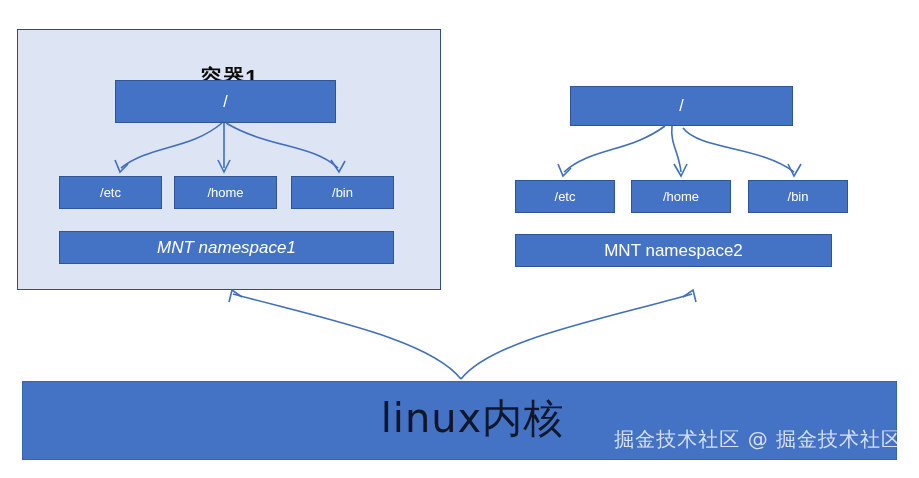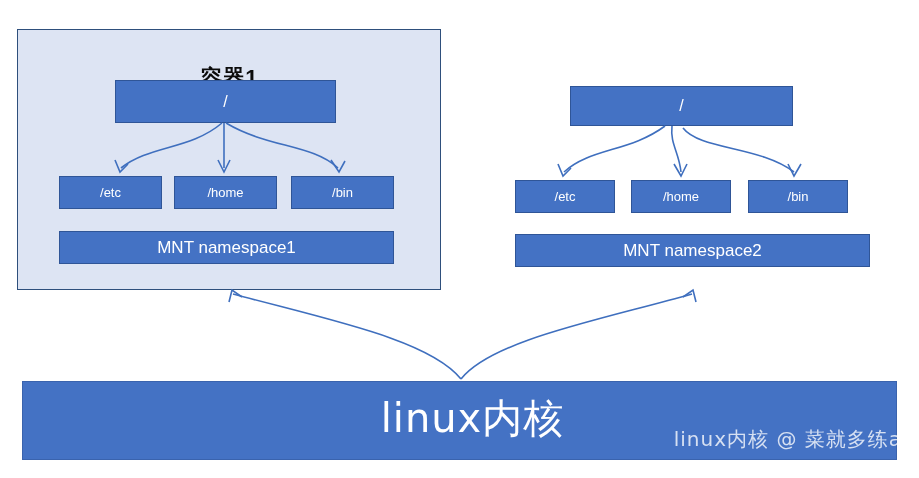--- a/index.html
+++ b/index.html
@@ -58,49 +58,49 @@
     white-space: nowrap;
   }
   .bbox.root { font-size: 16px; }
   .bbox.ns   { font-size: 17px; }
 
   
   #c1-root  { left: 115px; top: 80px;  width: 221px; height: 43px; }
   #c1-etc   { left: 59px;  top: 176px; width: 103px; height: 33px; }
   #c1-home  { left: 174px; top: 176px; width: 103px; height: 33px; }
   #c1-bin   { left: 291px; top: 176px; width: 103px; height: 33px; }
-  #c1-ns    { left: 59px;  top: 231px; width: 335px; height: 33px; }
+  #c1-ns    { left: 59px;  top: 231px; width: 335px; height: 33px; font-style: italic; }
 
   
   #c2-root  { left: 570px; top: 86px;  width: 223px; height: 40px; }
   #c2-etc   { left: 515px; top: 180px; width: 100px; height: 33px; }
   #c2-home  { left: 631px; top: 180px; width: 100px; height: 33px; }
   #c2-bin   { left: 748px; top: 180px; width: 100px; height: 33px; }
-  #c2-ns    { left: 515px; top: 234px; width: 355px; height: 33px; }
+  #c2-ns    { left: 515px; top: 234px; width: 317px; height: 33px; }
 
   
   #kernel-bar {
     position: absolute;
     left: 22px;
     top: 381px;
     width: 875px;
     height: 79px;
     background: #4472c4;
     border: 1px solid #3a63ad;
     box-sizing: border-box;
   }
   #kernel-label {
     position: absolute;
     left: 0; top: 0;
     width: 875px;
     height: 79px;
     display: flex;
     align-items: center;
     justify-content: center;
-    color: #ffffff;
+    color: #0f172a;
     font-size: 40px;
     font-family: "DejaVu Sans", "Liberation Sans", sans-serif;
     letter-spacing: 1px;
     padding-bottom: 6px;
     box-sizing: border-box;
     padding-left: 24px;
   }
   #watermark {
     position: absolute;
     right: -6px;
@@ -156,21 +156,21 @@
   <div class="bbox" id="c2-etc">/etc</div>
 
   <div class="bbox" id="c2-home">/home</div>
 
   <div class="bbox" id="c2-bin">/bin</div>
 
   <div class="bbox ns" id="c2-ns">MNT namespace2</div>
 
   <div id="kernel-bar">
     <div id="kernel-label">linux内核</div>
-    <div id="watermark">linux内核 @ 菜就多练a</div>
+    <div id="watermark">掘金技术社区 @ 掘金技术社区</div>
   </div>
 
   <svg id="arrows" viewBox="0 0 919 478">
 
     <g>
       <path class="arrow-path" d="M 222 123 C 190 150 150 145 121 168"></path>
       <path class="arrow-head" d="M 115 160 L 120 172 L 128 164"></path>
     </g>
 
     <g>

